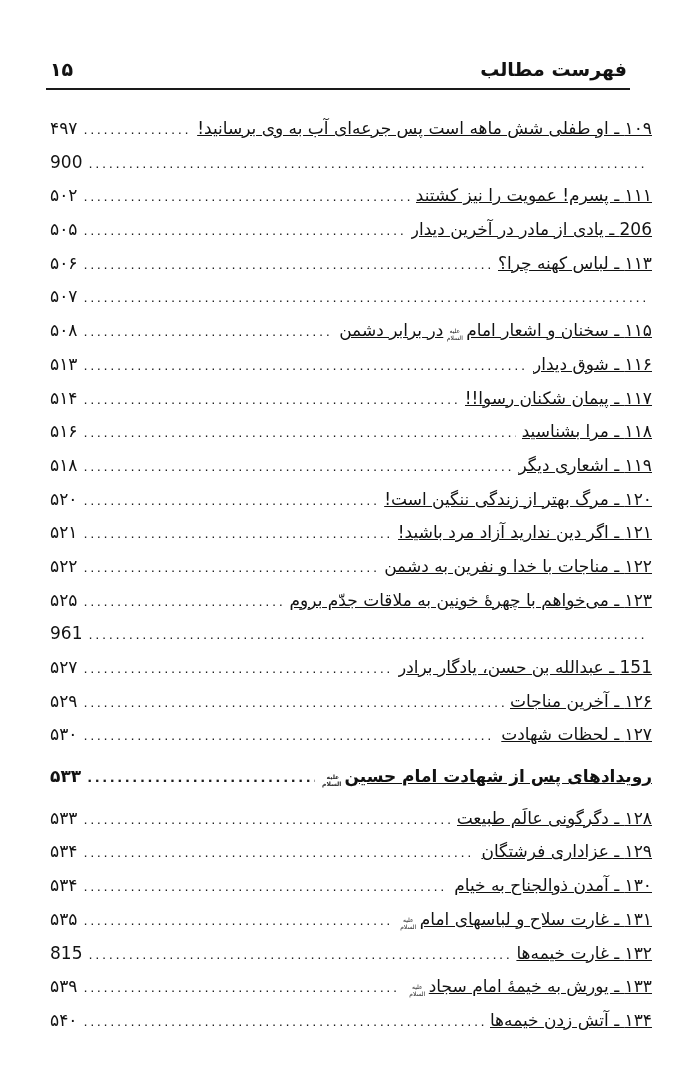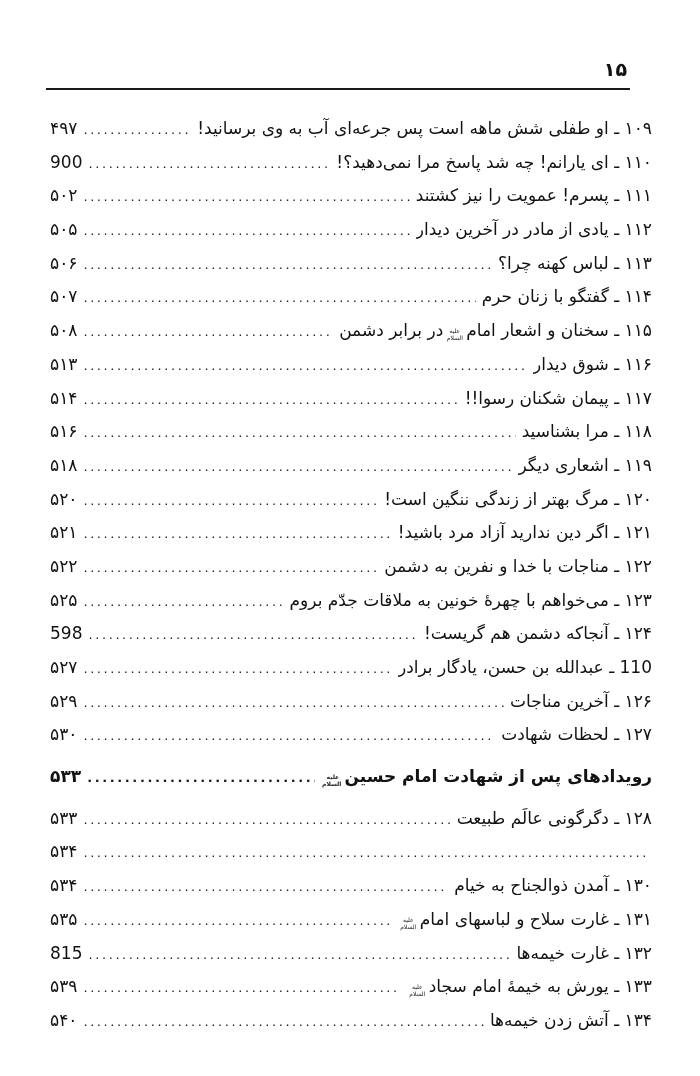--- a/index.html
+++ b/index.html
@@ -47,20 +47,21 @@
     align-items: baseline;
     height: 33.7px;
     box-sizing: border-box;
     padding-top: 5px;
   }
   .row.bold { font-weight: 700; margin: 8px 0; }
   .ttl {
     flex: 0 1 auto;
     white-space: nowrap;
     overflow: hidden;
+    text-decoration: underline;
   }
   .dots {
     flex: 1 1 20px;
     min-width: 12px;
     overflow: hidden;
     white-space: nowrap;
     margin: 0 6px;
     direction: ltr;
     font-size: 13px;
     letter-spacing: 2.6px;
@@ -84,51 +85,50 @@
     margin: 0 3px;
     white-space: normal;
     color: #222;
   }
 </style>
 </head>
 <body>
 
 <div class="page">
   <div class="header">
+    <span class="h-title">فهرست مطالب</span>
     <span class="folio">۱۵</span>
   </div>
   <div class="rule"></div>
   <div class="toc" id="toc">
       <div class="row">
         <span class="ttl"><span>۱۰۹ ـ او طفلی شش ماهه است پس جرعه‌ای آب به وی برسانید!</span></span>
         <span class="dots"></span>
         <span class="pg">۴۹۷</span>
       </div>
       <div class="row">
-        <span class="ttl"><span>۱۱۰ ـ ای یارانم! چه شد پاسخ مرا نمی‌دهید؟!</span></span>
         <span class="dots"></span>
         <span class="pg">900</span>
       </div>
       <div class="row">
         <span class="ttl"><span>۱۱۱ ـ پسرم! عمویت را نیز کشتند</span></span>
         <span class="dots"></span>
         <span class="pg">۵۰۲</span>
       </div>
       <div class="row">
-        <span class="ttl"><span>۱۱۲ ـ یادی از مادر در آخرین دیدار</span></span>
+        <span class="ttl"><span>206 ـ یادی از مادر در آخرین دیدار</span></span>
         <span class="dots"></span>
         <span class="pg">۵۰۵</span>
       </div>
       <div class="row">
         <span class="ttl"><span>۱۱۳ ـ لباس کهنه چرا؟</span></span>
         <span class="dots"></span>
         <span class="pg">۵۰۶</span>
       </div>
       <div class="row">
-        <span class="ttl"><span>۱۱۴ ـ گفتگو با زنان حرم</span></span>
         <span class="dots"></span>
         <span class="pg">۵۰۷</span>
       </div>
       <div class="row">
         <span class="ttl"><span>۱۱۵ ـ سخنان و اشعار امام</span><span class="honorific">علیه السلام</span><span>در برابر دشمن</span></span>
         <span class="dots"></span>
         <span class="pg">۵۰۸</span>
       </div>
       <div class="row">
         <span class="ttl"><span>۱۱۶ ـ شوق دیدار</span></span>
@@ -164,26 +164,25 @@
         <span class="ttl"><span>۱۲۲ ـ مناجات با خدا و نفرین به دشمن</span></span>
         <span class="dots"></span>
         <span class="pg">۵۲۲</span>
       </div>
       <div class="row">
         <span class="ttl"><span>۱۲۳ ـ می‌خواهم با چهرهٔ خونین به ملاقات جدّم بروم</span></span>
         <span class="dots"></span>
         <span class="pg">۵۲۵</span>
       </div>
       <div class="row">
-        <span class="ttl"><span>۱۲۴ ـ آنجاکه دشمن هم گریست!</span></span>
-        <span class="dots"></span>
-        <span class="pg">598</span>
-      </div>
-      <div class="row">
-        <span class="ttl"><span>110 ـ عبدالله بن حسن، یادگار برادر</span></span>
+        <span class="dots"></span>
+        <span class="pg">961</span>
+      </div>
+      <div class="row">
+        <span class="ttl"><span>151 ـ عبدالله بن حسن، یادگار برادر</span></span>
         <span class="dots"></span>
         <span class="pg">۵۲۷</span>
       </div>
       <div class="row">
         <span class="ttl"><span>۱۲۶ ـ آخرین مناجات</span></span>
         <span class="dots"></span>
         <span class="pg">۵۲۹</span>
       </div>
       <div class="row">
         <span class="ttl"><span>۱۲۷ ـ لحظات شهادت</span></span>
@@ -194,20 +193,21 @@
         <span class="ttl"><span>رویدادهای پس از شهادت امام حسین</span><span class="honorific">علیه السلام</span></span>
         <span class="dots"></span>
         <span class="pg">۵۳۳</span>
       </div>
       <div class="row">
         <span class="ttl"><span>۱۲۸ ـ دگرگونی عالَم طبیعت</span></span>
         <span class="dots"></span>
         <span class="pg">۵۳۳</span>
       </div>
       <div class="row">
+        <span class="ttl"><span>۱۲۹ ـ عزاداری فرشتگان</span></span>
         <span class="dots"></span>
         <span class="pg">۵۳۴</span>
       </div>
       <div class="row">
         <span class="ttl"><span>۱۳۰ ـ آمدن ذوالجناح به خیام</span></span>
         <span class="dots"></span>
         <span class="pg">۵۳۴</span>
       </div>
       <div class="row">
         <span class="ttl"><span>۱۳۱ ـ غارت سلاح و لباسهای امام</span><span class="honorific">علیه السلام</span></span>

